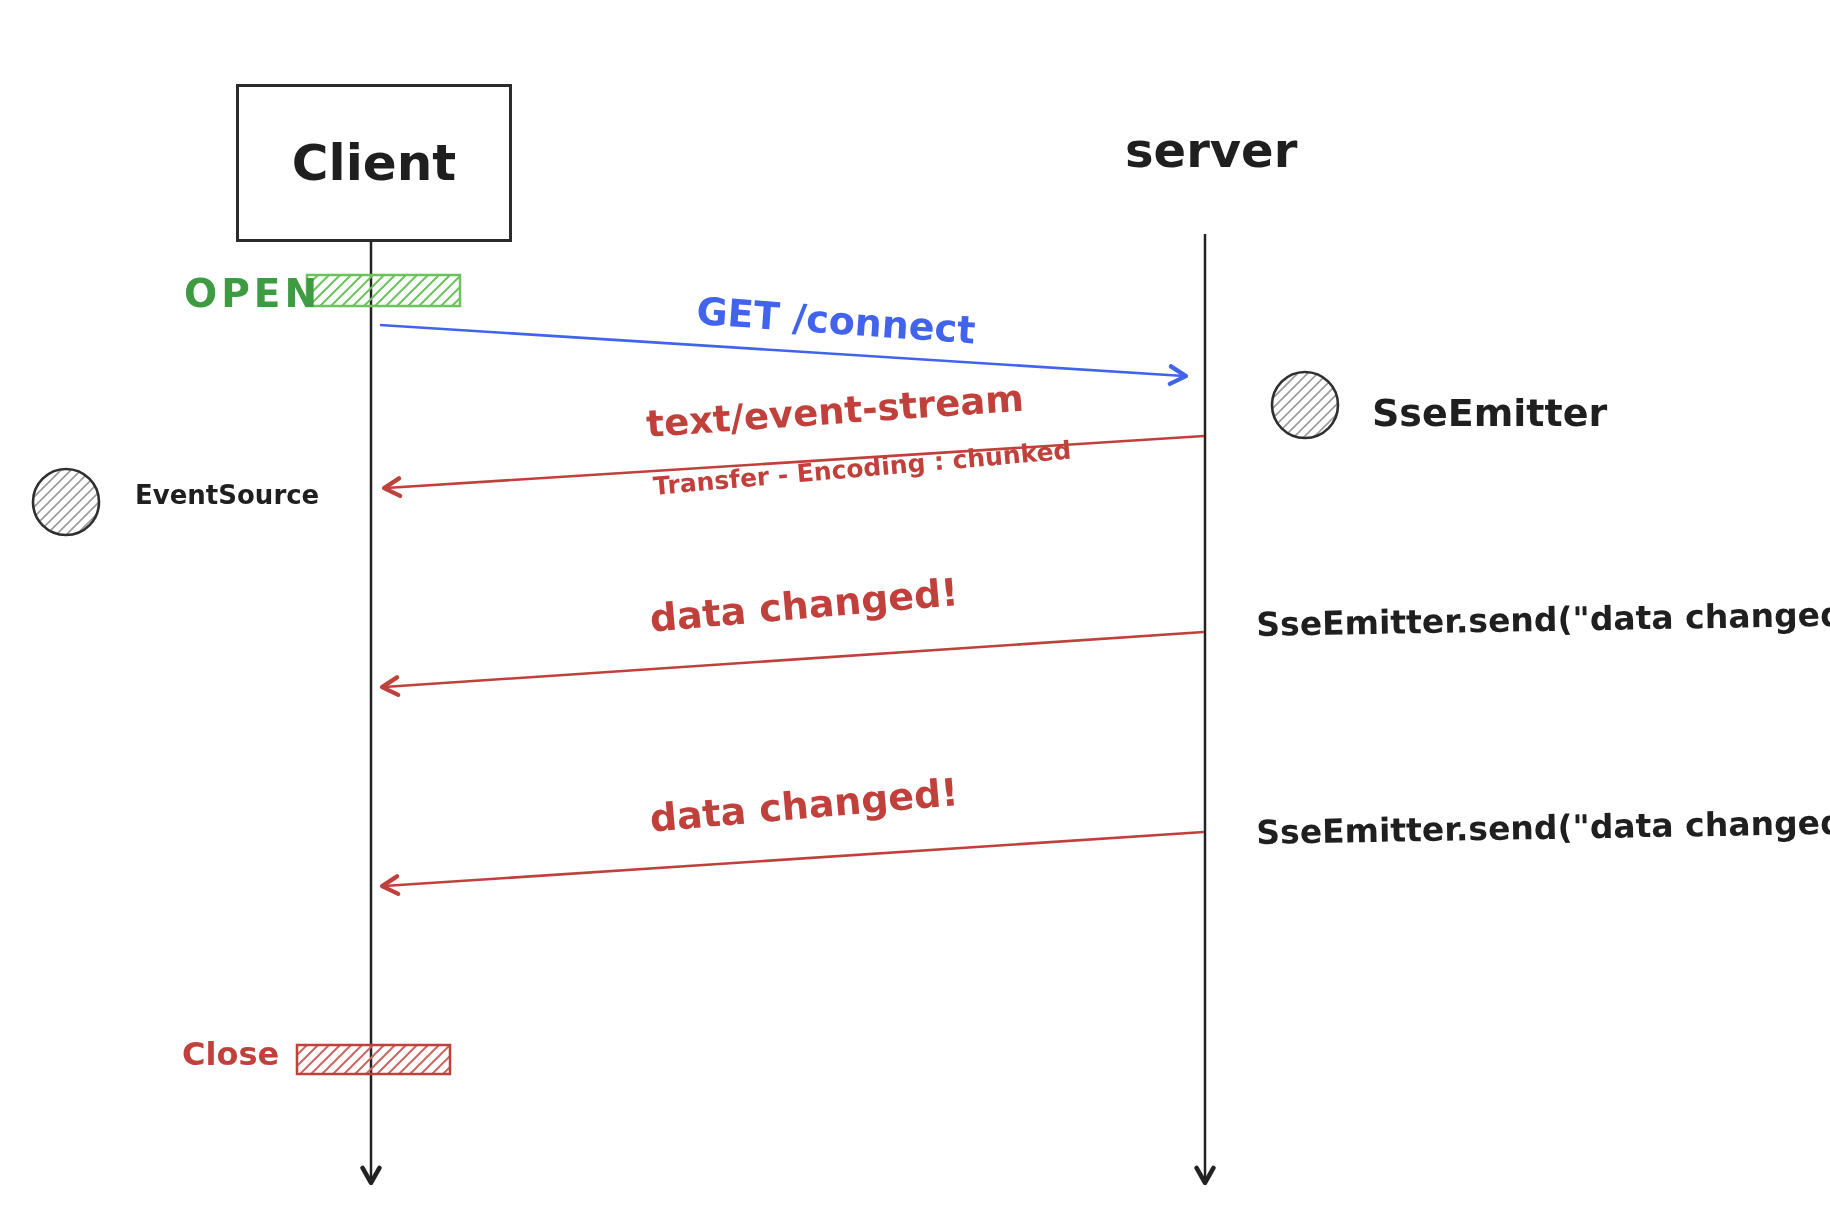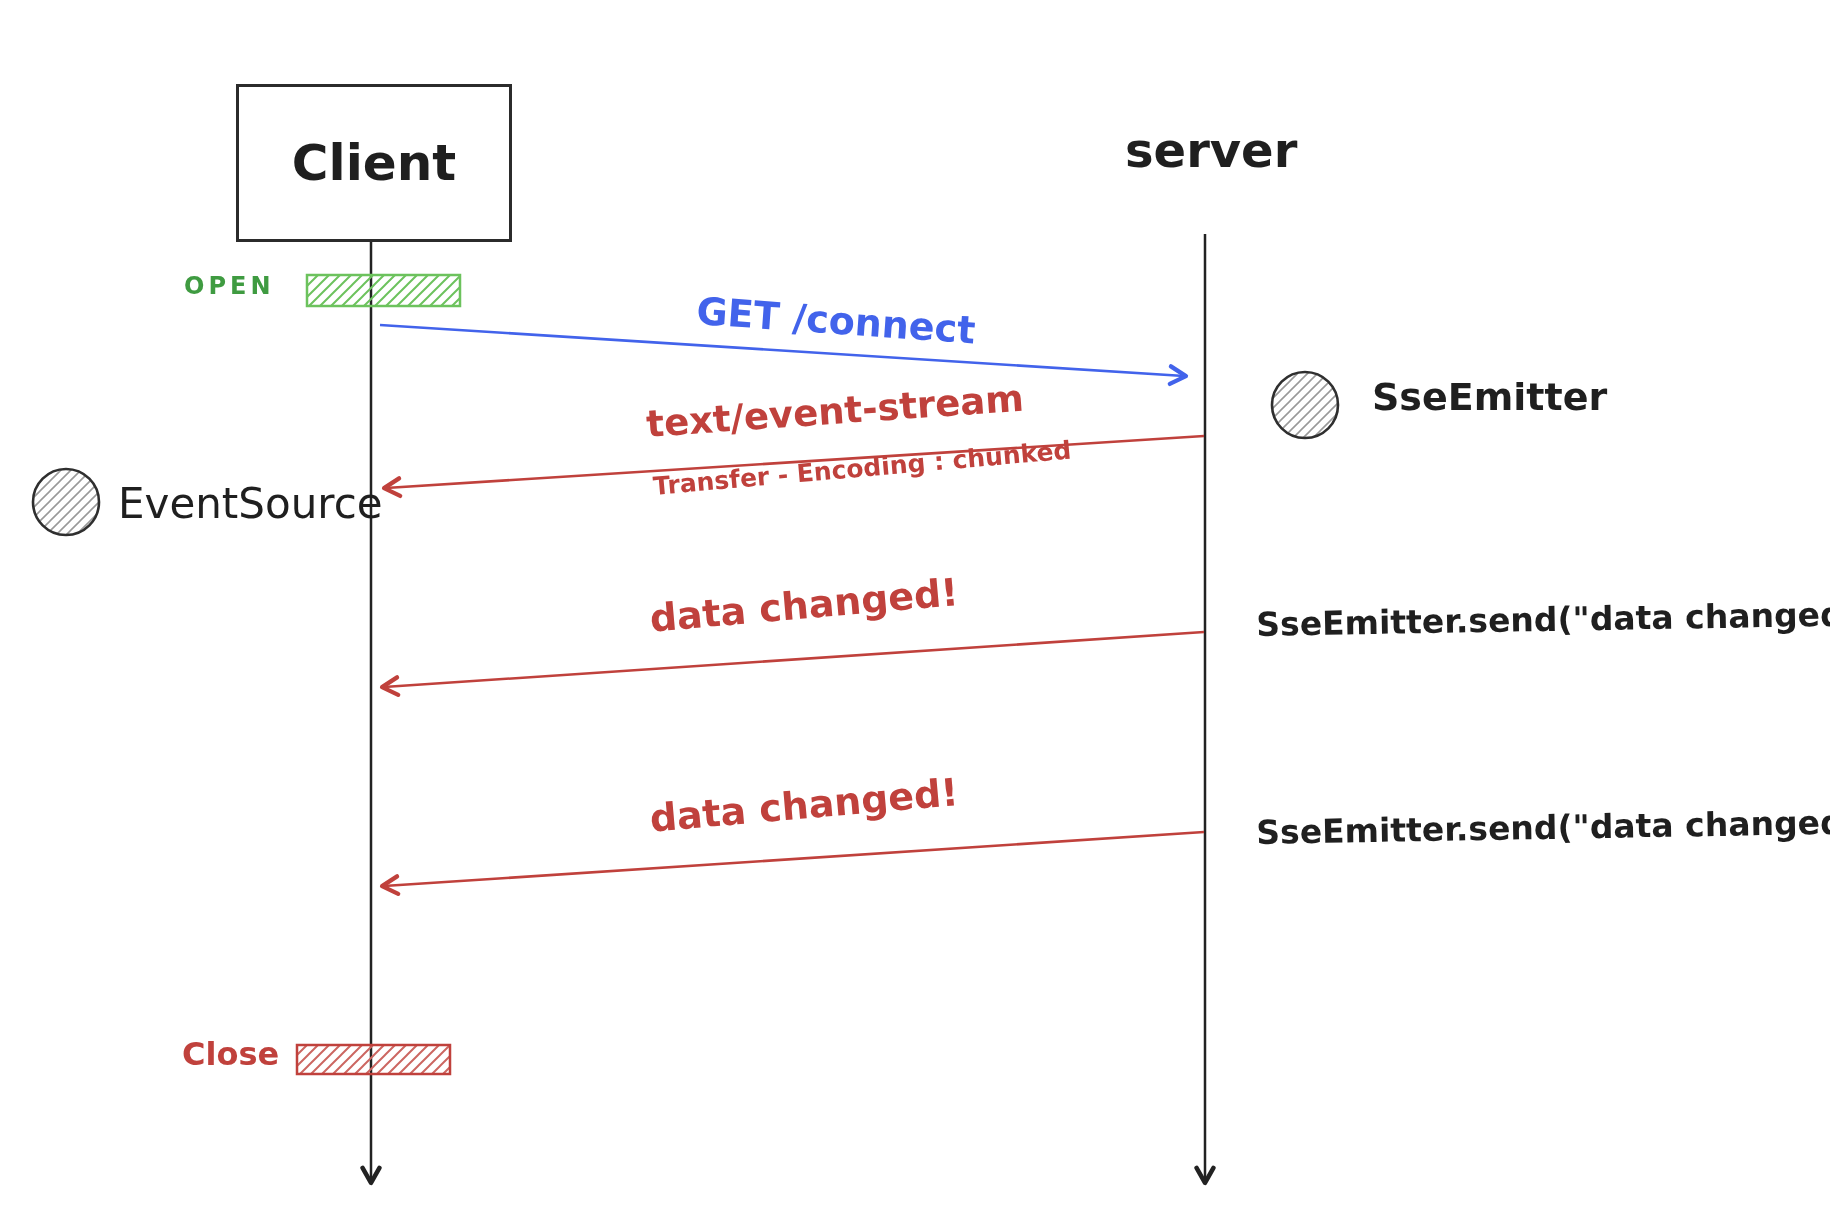--- a/index.html
+++ b/index.html
@@ -24,24 +24,24 @@
     position:absolute;
     left:236px; top:63px;
     width:276px; height:158px;
     border:3px solid #2b2b2b;
     box-sizing:border-box;
     display:flex; align-items:center; justify-content:center;
     background:#ffffff;
   }
   .client-box .lbl{position:static; font-size:50px; font-weight:600;}
   .server-label{left:1125px; top:103px; width:180px; font-size:48px; font-weight:600;}
-  .open-label{left:184px; top:252px; font-size:24px; font-weight:700; letter-spacing:4px; color:#3f9b41;}
+  .open-label{left:184px; top:252px; font-size:39px; font-weight:700; letter-spacing:4px; color:#3f9b41;}
   .close-label{left:182px; top:1016px; font-size:32px; font-weight:600; color:#c0413c;}
-  .event-source-label{left:118px; top:460px; font-size:42px; font-weight:400;}
-  .sse-emitter-label{left:1372px; top:356px; font-size:38px; font-weight:600;}
+  .event-source-label{left:135px; top:460px; font-size:26px; font-weight:700;}
+  .sse-emitter-label{left:1372px; top:372px; font-size:38px; font-weight:600;}
   .get-connect-label{left:698px; top:270px; font-size:38px; font-weight:600; color:#4263eb; transform:rotate(4deg); transform-origin:left top;}
   .stream-label{left:645px; top:384px; font-size:37px; font-weight:600; color:#c0413c; transform:rotate(-4deg); transform-origin:left top;}
   .chunked-label{left:652px; top:452px; font-size:25px; font-weight:600; color:#c0413c; transform:rotate(-5deg); transform-origin:left top;}
   .data-changed-1{left:648px; top:578px; font-size:38px; font-weight:600; color:#c0413c; transform:rotate(-5deg); transform-origin:left top;}
   .data-changed-2{left:648px; top:778px; font-size:38px; font-weight:600; color:#c0413c; transform:rotate(-5deg); transform-origin:left top;}
   .send-note-1{left:1256px; top:586px; font-size:33px; font-weight:600; transform:rotate(-1deg); transform-origin:left top;}
   .send-note-2{left:1256px; top:794px; font-size:33px; font-weight:600; transform:rotate(-1deg); transform-origin:left top;}
 </style>
 </head>
 <body>

